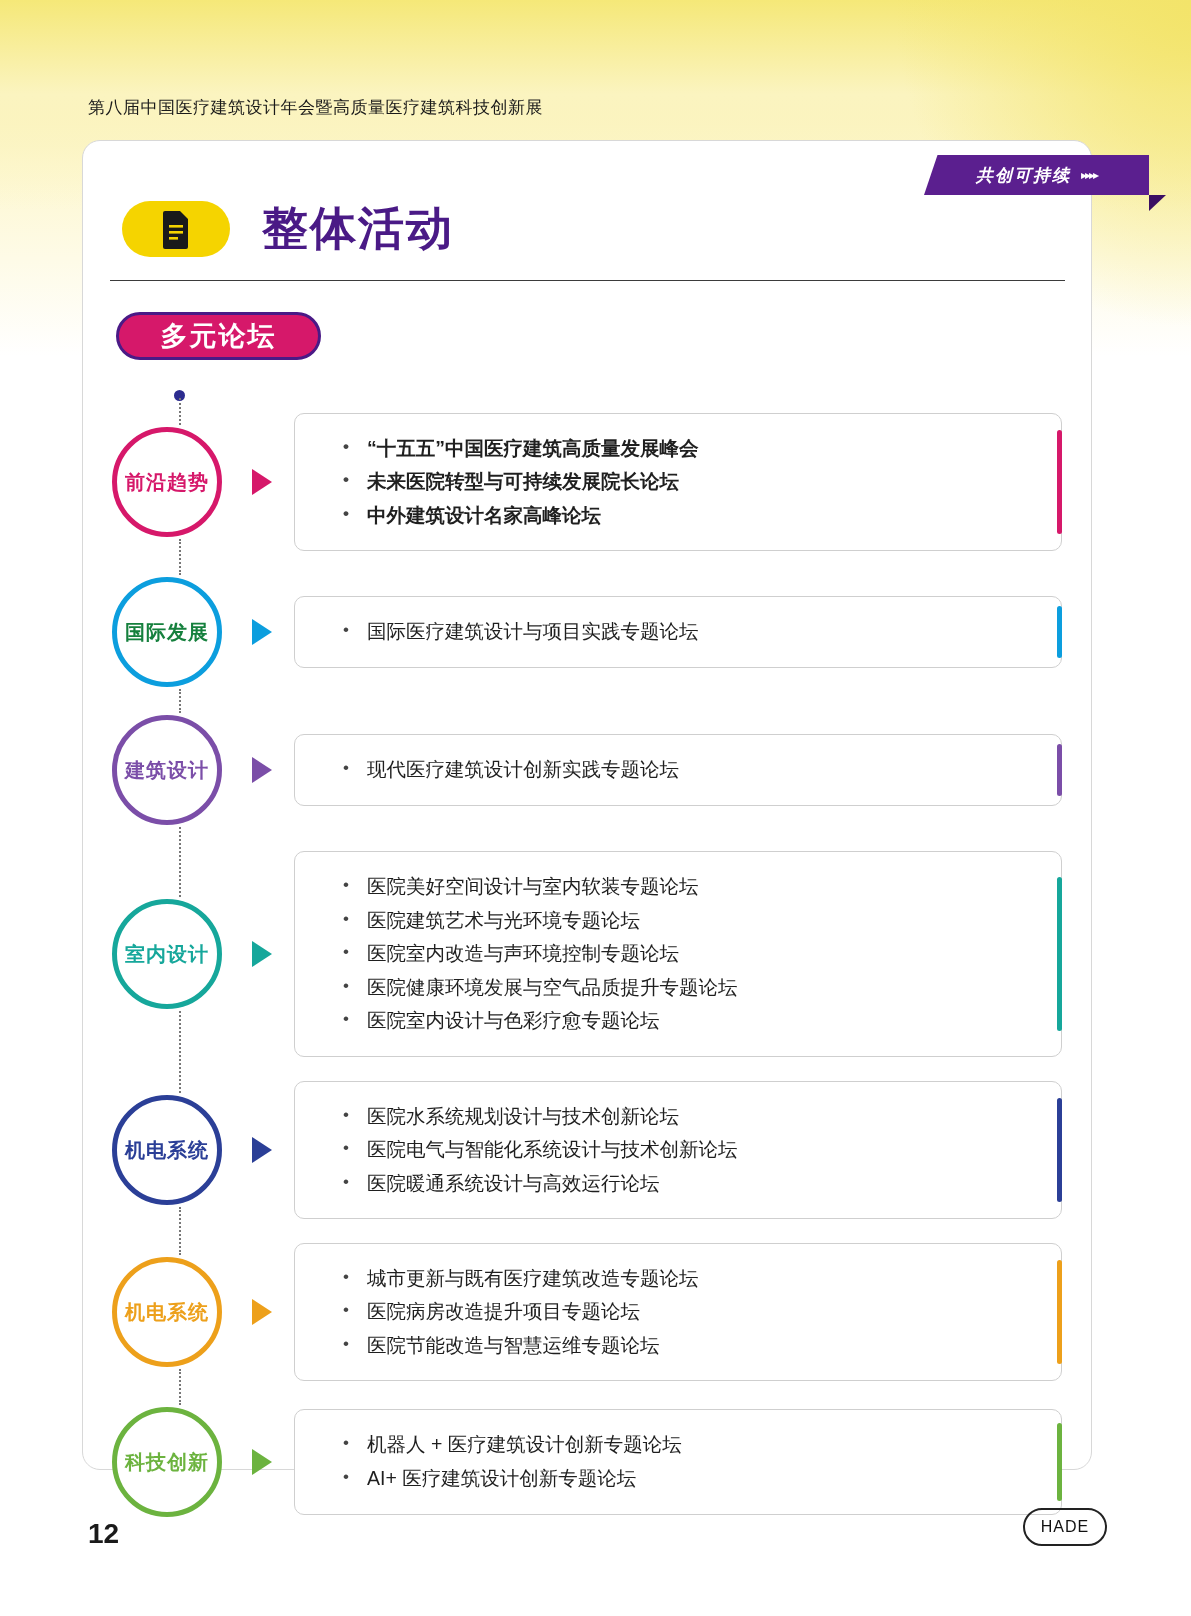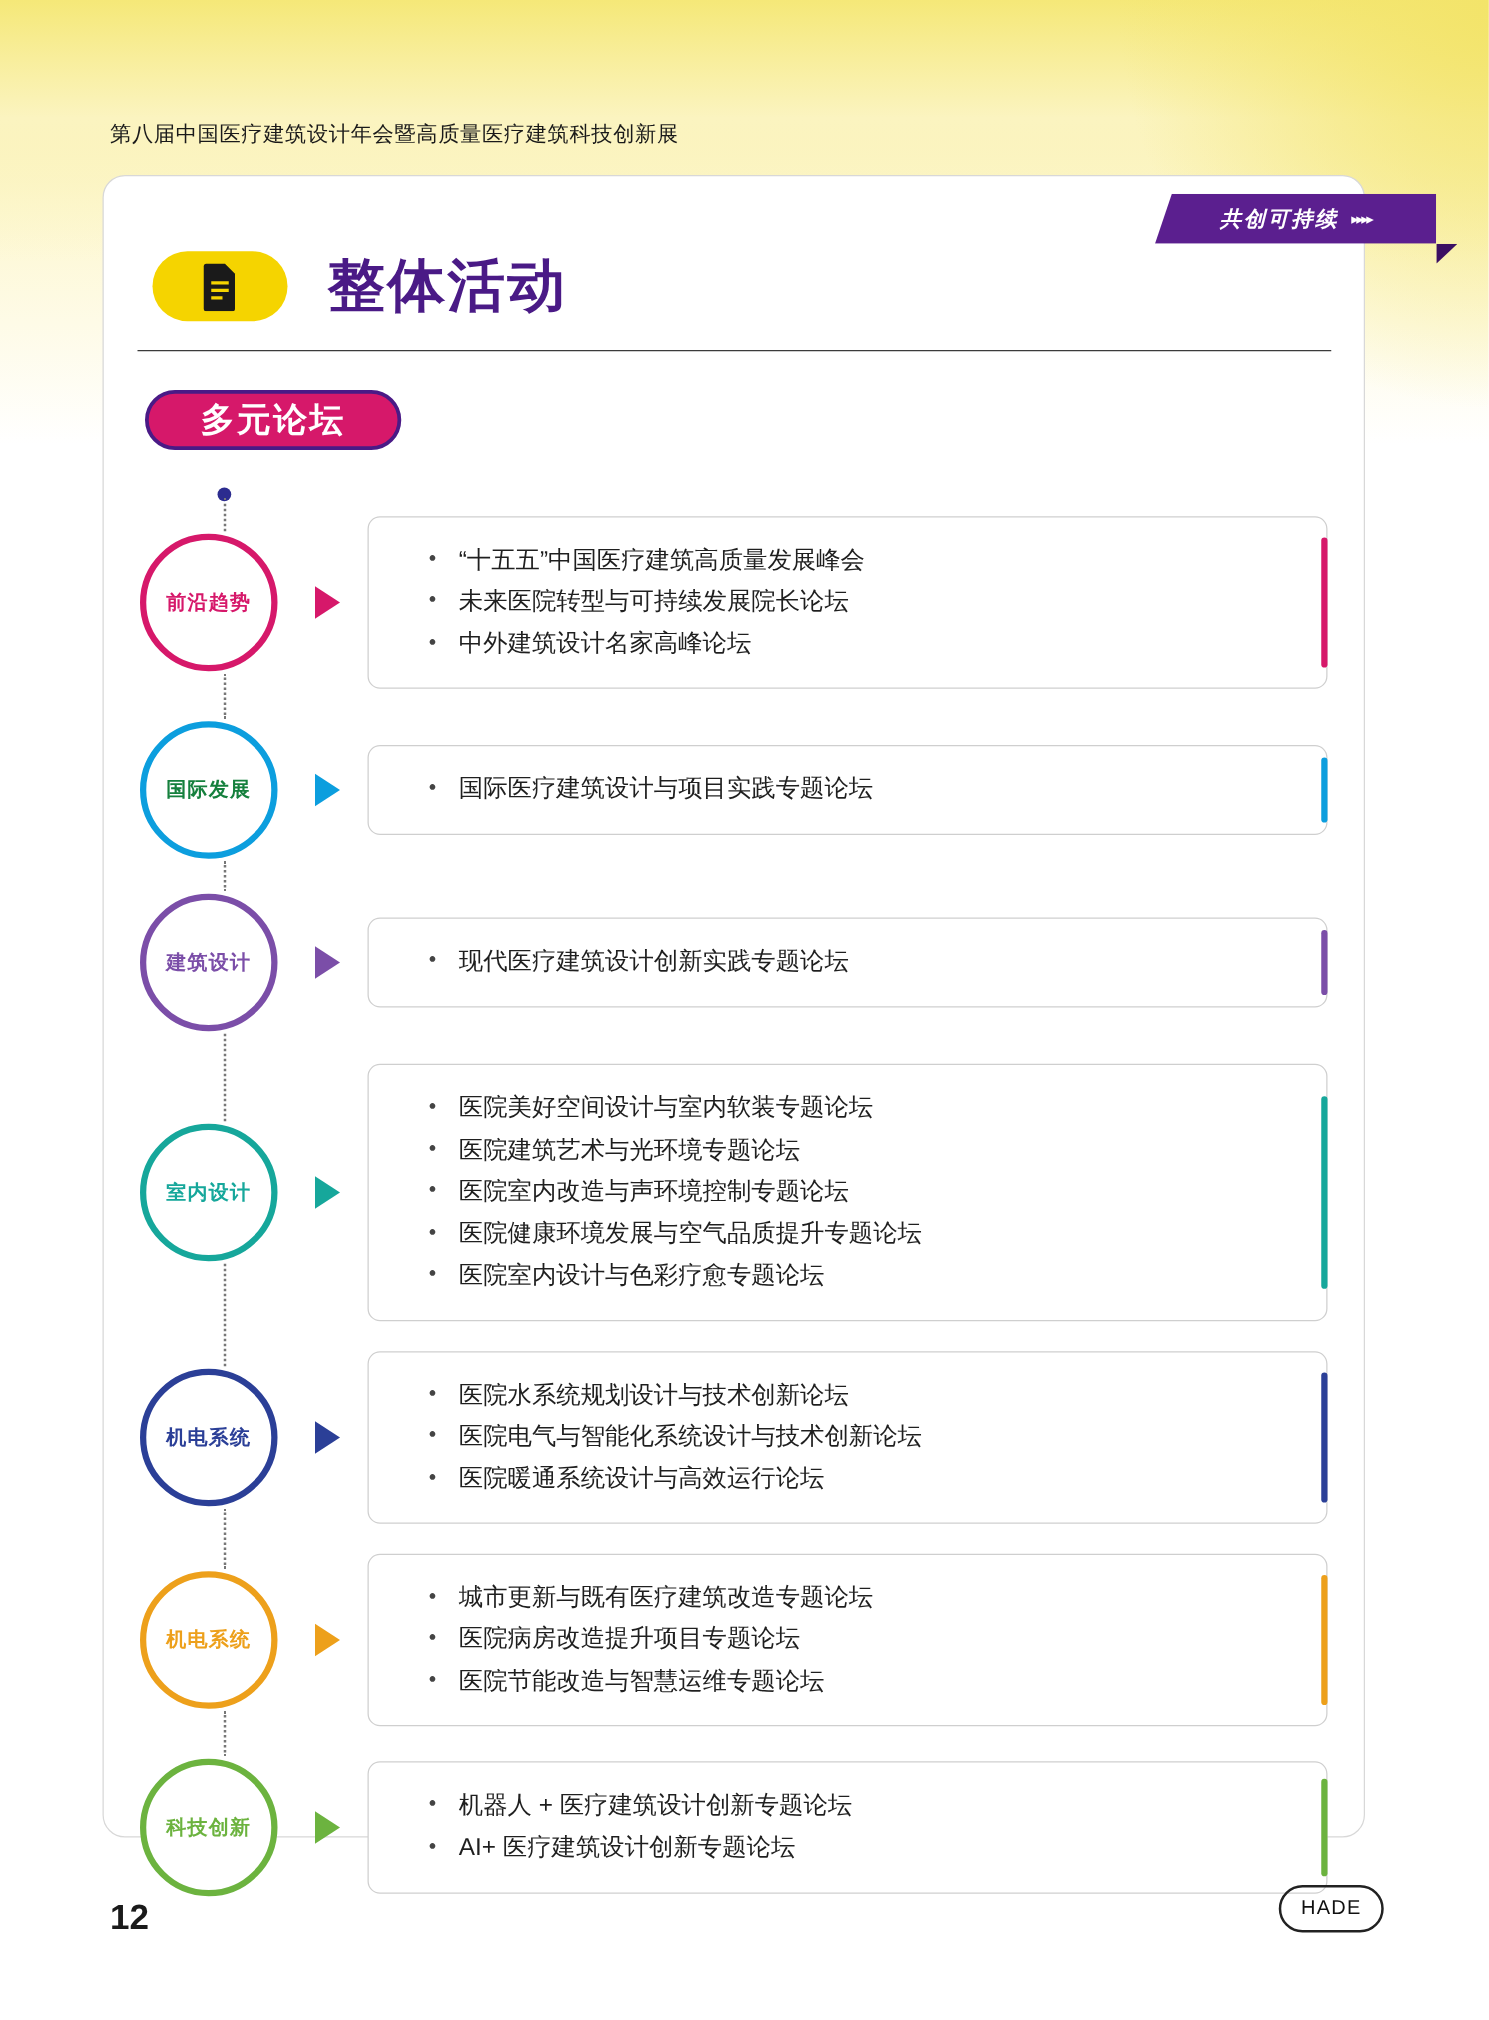--- a/index.html
+++ b/index.html
@@ -158,21 +158,21 @@
   .circle {
     width: 110px; height: 110px;
     border-radius: 50%;
     background: #ffffff;
     border: 5px solid #d6186a;
     display: flex; align-items: center; justify-content: center;
     flex: 0 0 auto;
     z-index: 3;
   }
   .circle span {
-    font-size: 16px;
+    font-size: 20px;
     font-weight: bold;
     letter-spacing: 1px;
     text-align: center;
   }
   .tri {
     width: 0; height: 0;
     border-top: 13px solid transparent;
     border-bottom: 13px solid transparent;
     border-left: 20px solid #d6186a;
     margin-left: 30px;
@@ -266,21 +266,21 @@
     <span>多元论坛</span>
   </div>
 
   <div class="timeline" id="timeline">
     <div class="dot-top"></div>
   <div class="row" style="top: 18px; width: 950px; height: 148px;">
         <div class="circle" style="border-color: rgb(214, 24, 106);">
           <span style="color: rgb(214, 24, 106);">前沿趋势</span>
         </div>
         <div class="tri" style="border-left-color: rgb(214, 24, 106);"></div>
-        <div class="panel" style="min-height: 134px;">
+        <div class="panel" style="min-height: 134px; font-weight: bold;">
           <ul>
             <li>“十五五”中国医疗建筑高质量发展峰会</li>
             <li>未来医院转型与可持续发展院长论坛</li>
             <li>中外建筑设计名家高峰论坛</li>
           </ul>
           <div class="accent" style="background: rgb(214, 24, 106);"></div>
         </div>
       </div>
       <div class="row" style="top: 180px; width: 950px; height: 124px;">
         <div class="circle" style="border-color: rgb(12, 158, 222);">

